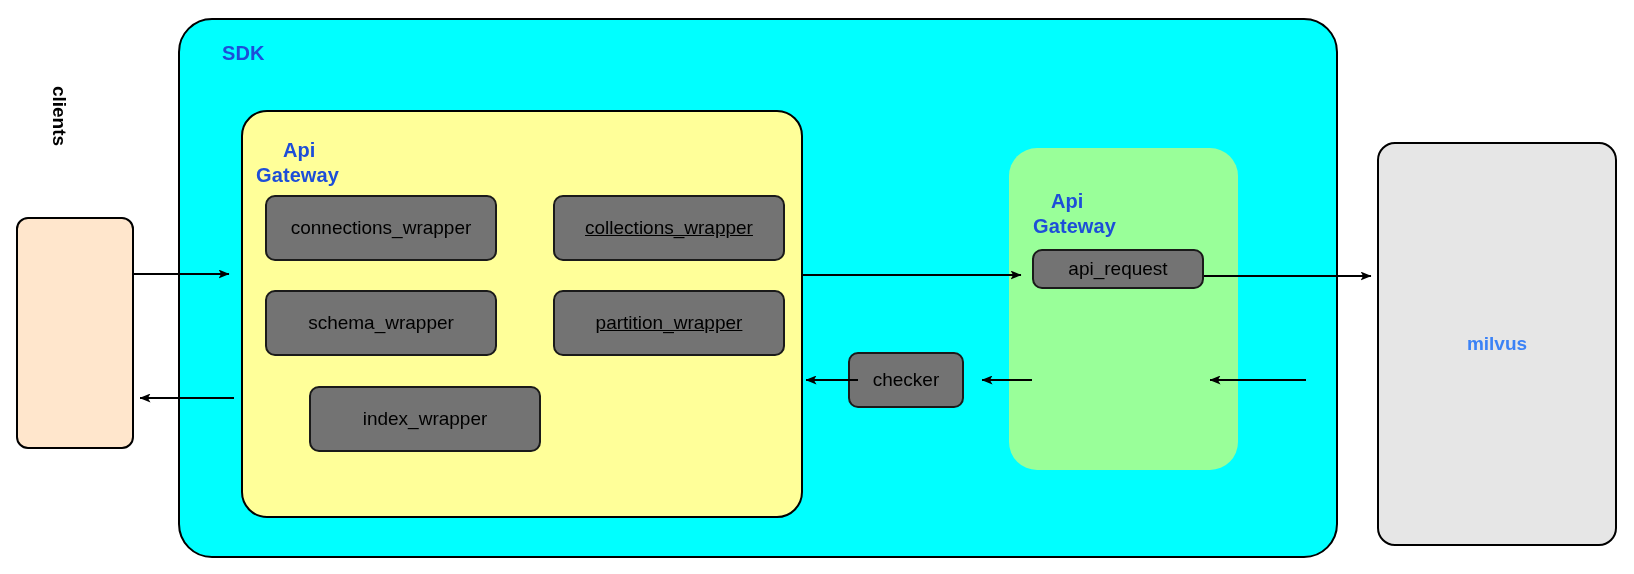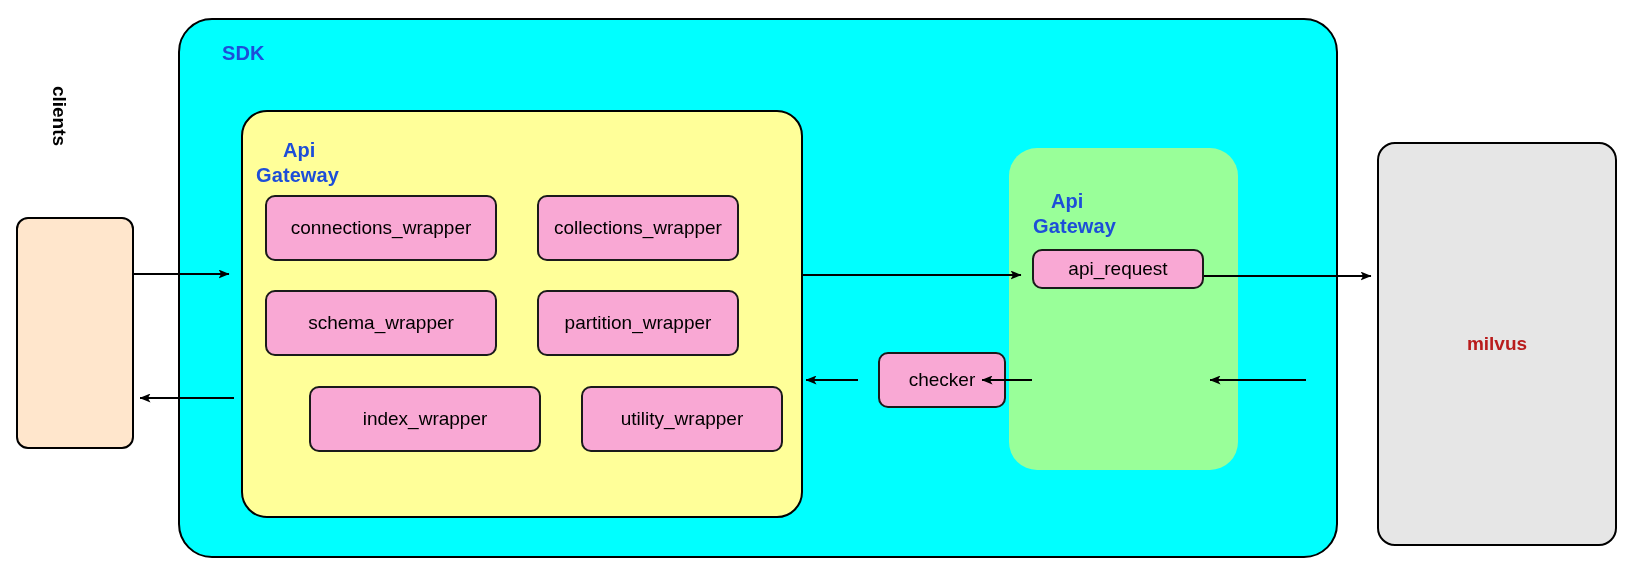--- a/index.html
+++ b/index.html
@@ -76,42 +76,42 @@
   .title-sdk   { left: 222px; top: 41px;  }
   .title-apiw  { left: 283px; top: 114px; text-indent: -0.0px; }
   .title-apiw .l2 { display: block; margin-left: -27px; }
   .title-apig  { left: 1051px; top: 165px; }
   .title-apig .l2 { display: block; margin-left: -18px; }
   
   .leaf {
     position: absolute;
     box-sizing: border-box;
     border: 2px solid #1a1a1a;
-    background: #f9a8d4;
+    background: #737373;
     border-radius: 10px;
     display: flex;
     align-items: center;
     justify-content: center;
     font-size: 19px;
     color: #000000;
   }
   .w-c1 { left: 265px; width: 232px; }
-  .w-c2 { left: 537px; width: 202px; }
+  .w-c2 { left: 553px; width: 232px; text-decoration: underline; }
   .w-r1 { top: 195px; height: 66px; }
   .w-r2 { top: 290px; height: 66px; }
   .w-r3 { top: 386px; height: 66px; margin-left: 44px; }
 
   .gw-box { left: 1032px; width: 172px; height: 40px; }
   .gw-r1  { top: 249px; }
   .gw-r2  { top: 352px; }
 
   .checker-box {
-    left: 878px;
+    left: 848px;
     top: 352px;
-    width: 128px;
+    width: 116px;
     height: 56px;
   }
   
   .vlabel {
     position: absolute;
     font-weight: bold;
     font-size: 19px;
     color: #000000;
     transform-origin: center center;
     transform: rotate(90deg);
@@ -130,21 +130,21 @@
     position: absolute;
     left: 1377px;
     top: 142px;
     width: 240px;
     height: 404px;
     display: flex;
     align-items: center;
     justify-content: center;
     font-weight: bold;
     font-size: 19px;
-    color: #b91c1c;
+    color: #3b82f6;
   }
   
   .arrow-svg {
     position: absolute;
     left: 0;
     top: 0;
     width: 1634px;
     height: 574px;
     pointer-events: none;
     overflow: visible;
@@ -171,21 +171,20 @@
   <div class="container-title title-apig">
     <span>Api</span>
     <span class="l2">Gateway</span>
   </div>
 
   <div class="leaf w-c1 w-r1">connections_wrapper</div>
   <div class="leaf w-c2 w-r1">collections_wrapper</div>
   <div class="leaf w-c2 w-r2">partition_wrapper</div>
   <div class="leaf w-c1 w-r2">schema_wrapper</div>
   <div class="leaf w-c1 w-r3">index_wrapper</div>
-  <div class="leaf w-c2 w-r3">utility_wrapper</div>
 
   <div class="leaf checker-box">checker</div>
 
   <div class="leaf gw-box gw-r1">api_request</div>
 
   <div class="box clients-box"></div>
   <div class="clients-label">
     <span class="vlabel" style="position:static;">clients</span>
   </div>
 

